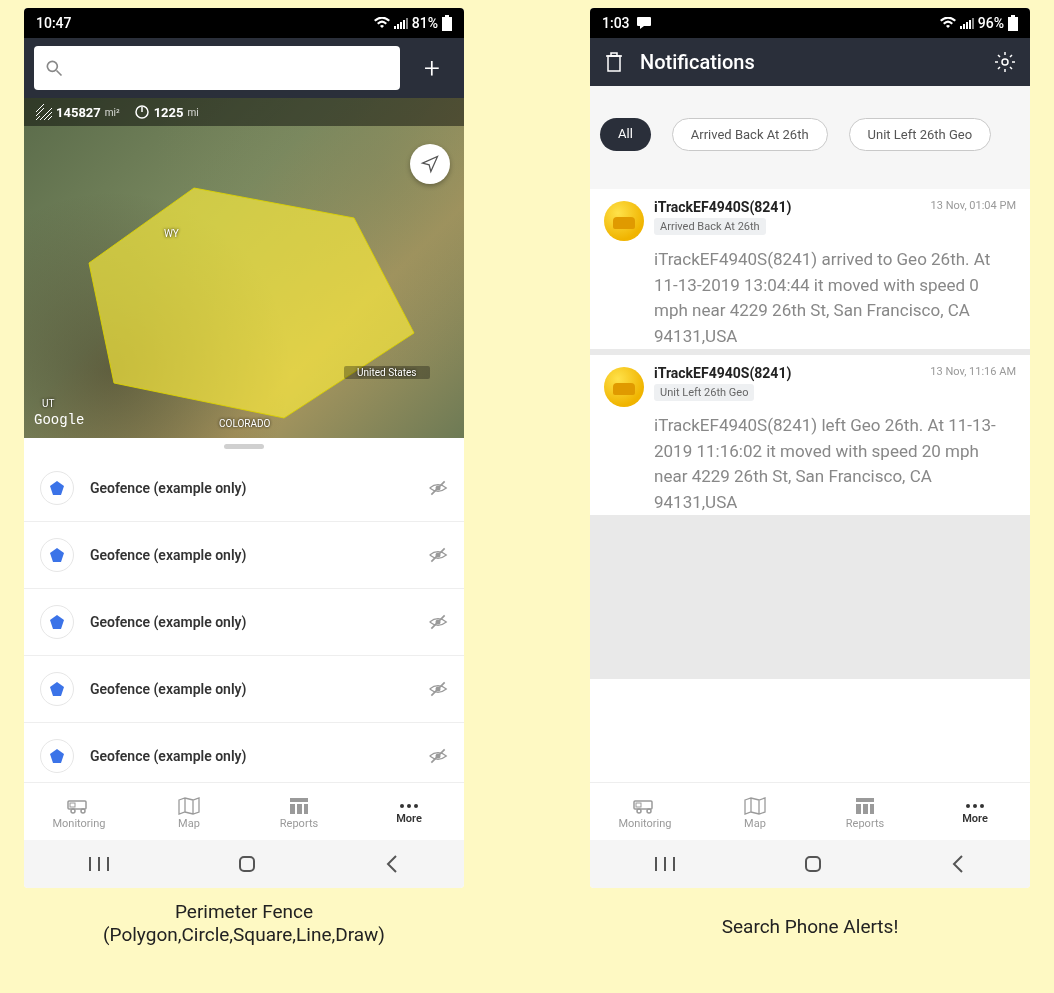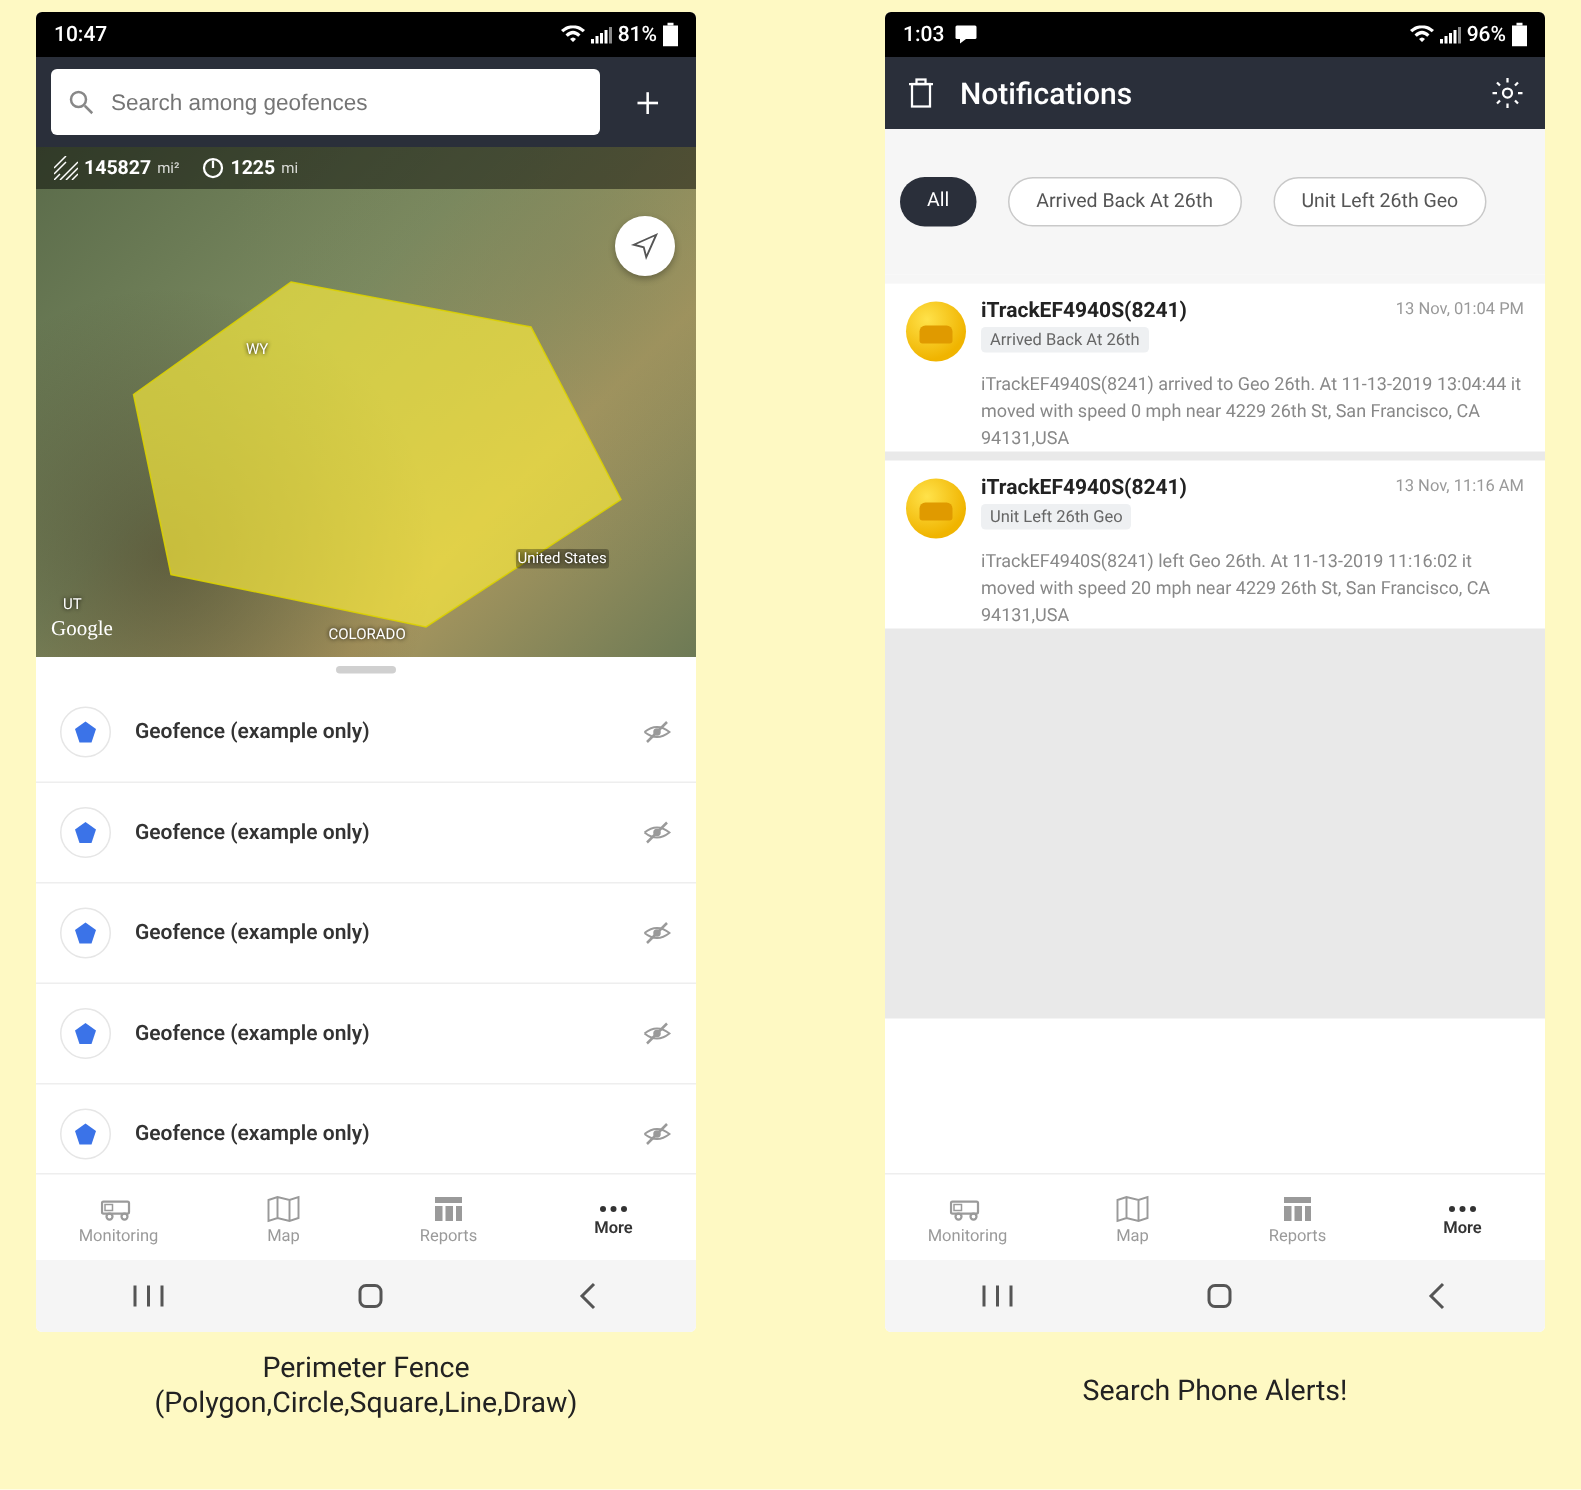--- a/index.html
+++ b/index.html
@@ -19,21 +19,21 @@
 .searchbox input{border:0;outline:0;flex:1;font-size:15px;color:#444;background:transparent}
 .plusbtn{width:44px;height:44px;display:flex;align-items:center;justify-content:center;color:#fff;font-size:28px;font-weight:300}
 
 .maparea{height:340px;position:relative;background:linear-gradient(135deg,#5a6b4a,#7b8a60 40%,#a9975f 70%,#6d7a55);overflow:hidden}
 .maparea .overlay{position:absolute;inset:0;background:radial-gradient(circle at 20% 80%,rgba(60,50,30,0.5),transparent 40%),radial-gradient(circle at 80% 20%,rgba(120,130,90,0.4),transparent 50%)}
 .stats{position:absolute;top:0;left:0;right:0;background:rgba(0,0,0,0.45);color:#fff;display:flex;align-items:center;gap:14px;padding:6px 12px;font-size:13px}
 .stats .grp{display:flex;align-items:center;gap:4px}
 .stats small{font-size:10px;opacity:.8}
 .locbtn{position:absolute;right:14px;top:46px;width:40px;height:40px;border-radius:50%;background:#fff;display:flex;align-items:center;justify-content:center;box-shadow:0 2px 5px rgba(0,0,0,0.3)}
 .poly{position:absolute}
-.glabel{position:absolute;bottom:10px;left:10px;color:#fff;font-size:14px;font-family:Liberation Serif, serif}
+.glabel{position:absolute;bottom:10px;left:10px;color:#fff;font-size:14px;font-family:Liberation Mono, monospace}
 .maplbl{position:absolute;color:#fff;font-size:10px;text-shadow:0 0 3px #000}
 .handle{width:40px;height:5px;border-radius:3px;background:#d0d0d0;margin:6px auto}
 
 .list{}
 .row{display:flex;align-items:center;padding:16px 16px;border-bottom:1px solid #eee;gap:16px}
 .row .ico{width:32px;height:32px;border-radius:50%;border:1px solid #e6e6e6;display:flex;align-items:center;justify-content:center}
 .row .ttl{flex:1;font-size:14px;font-weight:600;color:#333}
 .row .vis{color:#9a9a9a}
 
 .bnav{position:absolute;left:0;right:0;bottom:45px;height:60px;display:flex;background:#fff;border-top:1px solid #eee}
@@ -56,21 +56,21 @@
 
 .cards{background:#e9e9e9;height:490px}
 .card{background:#fff;padding:10px 14px 0 14px;margin-bottom:6px}
 .card .top{display:flex;gap:10px;align-items:flex-start}
 .car{width:40px;height:40px;border-radius:50%;background:radial-gradient(circle at 35% 30%,#ffe24a,#f0b400 70%);display:flex;align-items:center;justify-content:center;flex-shrink:0;margin-top:2px;position:relative;overflow:hidden}
 .car:after{content:"";position:absolute;width:22px;height:12px;background:#e09a00;border-radius:4px 4px 2px 2px;top:16px}
 .card .meta{flex:1}
 .card .name{font-weight:700;font-size:14px;color:#222}
 .card .tag{display:inline-block;background:#eef0f2;border-radius:3px;font-size:11px;color:#666;padding:2px 6px;margin-top:3px}
 .card .time{font-size:11px;color:#999;white-space:nowrap}
-.card .body{font-size:12px;color:#888;line-height:1.5;margin-top:6px;padding-left:50px}
+.card .body{font-size:17px;color:#888;line-height:1.5;margin-top:6px;padding-left:50px}
 .midspace{background:#f6f6f6;height:6px}
 svg{display:block}
 </style>
 </head>
 <body>
 
 <div class="stage">
 
 <div class="phone left">
   <div class="status">
@@ -93,21 +93,20 @@
           </svg>
     </span>
   </div>
 
   <div class="hdr">
     <div class="searchbox">
       <svg width="20" height="20" viewBox="0 0 24 24">
             <circle cx="10" cy="10" r="6" stroke="#888" stroke-width="2" fill="none"></circle>
             <line x1="15" y1="15" x2="21" y2="21" stroke="#888" stroke-width="2"></line>
           </svg>
-      <input placeholder="Search among geofences" style="">
     </div>
     <div class="plusbtn">+</div>
   </div>
 
   <div class="maparea">
     <div class="overlay"></div>
     <svg class="poly" width="440" height="340" style="left:0;top:0">
           <polygon points="170,90 330,120 390,235 260,320 90,285 65,165" fill="rgba(255,240,60,0.65)" stroke="rgba(220,210,0,0.9)" stroke-width="1"></polygon>
         </svg>
     <div class="stats">
@@ -128,21 +127,21 @@
       </span>
     </div>
     <div class="locbtn">
       <svg width="20" height="20" viewBox="0 0 24 24">
             <path d="M3 11 L21 3 L13 21 L11 13 Z" fill="none" stroke="#555" stroke-width="1.5"></path>
           </svg>
     </div>
     <div class="maplbl" style="left:140px;top:130px">WY</div>
     <div class="maplbl" style="left:18px;top:300px">UT</div>
     <div class="maplbl" style="left:195px;top:320px">COLORADO</div>
-    <div class="maplbl" style="left:320px;top:268px;background:rgba(0,0,0,.3);padding:1px 1px;border-radius:2px">United States</div>
+    <div class="maplbl" style="left:320px;top:268px;background:rgba(0,0,0,.3);padding:1px 13px;border-radius:2px">United States</div>
     <div class="glabel">Google</div>
   </div>
   <div class="handle"></div>
 
   <div class="list">
     <div class="row">
       <span class="ico">
             <svg width="16" height="16" viewBox="0 0 16 16">
               <polygon points="8,1 15,6 12,15 4,15 1,6" fill="#3b73e8"></polygon>
             </svg>

